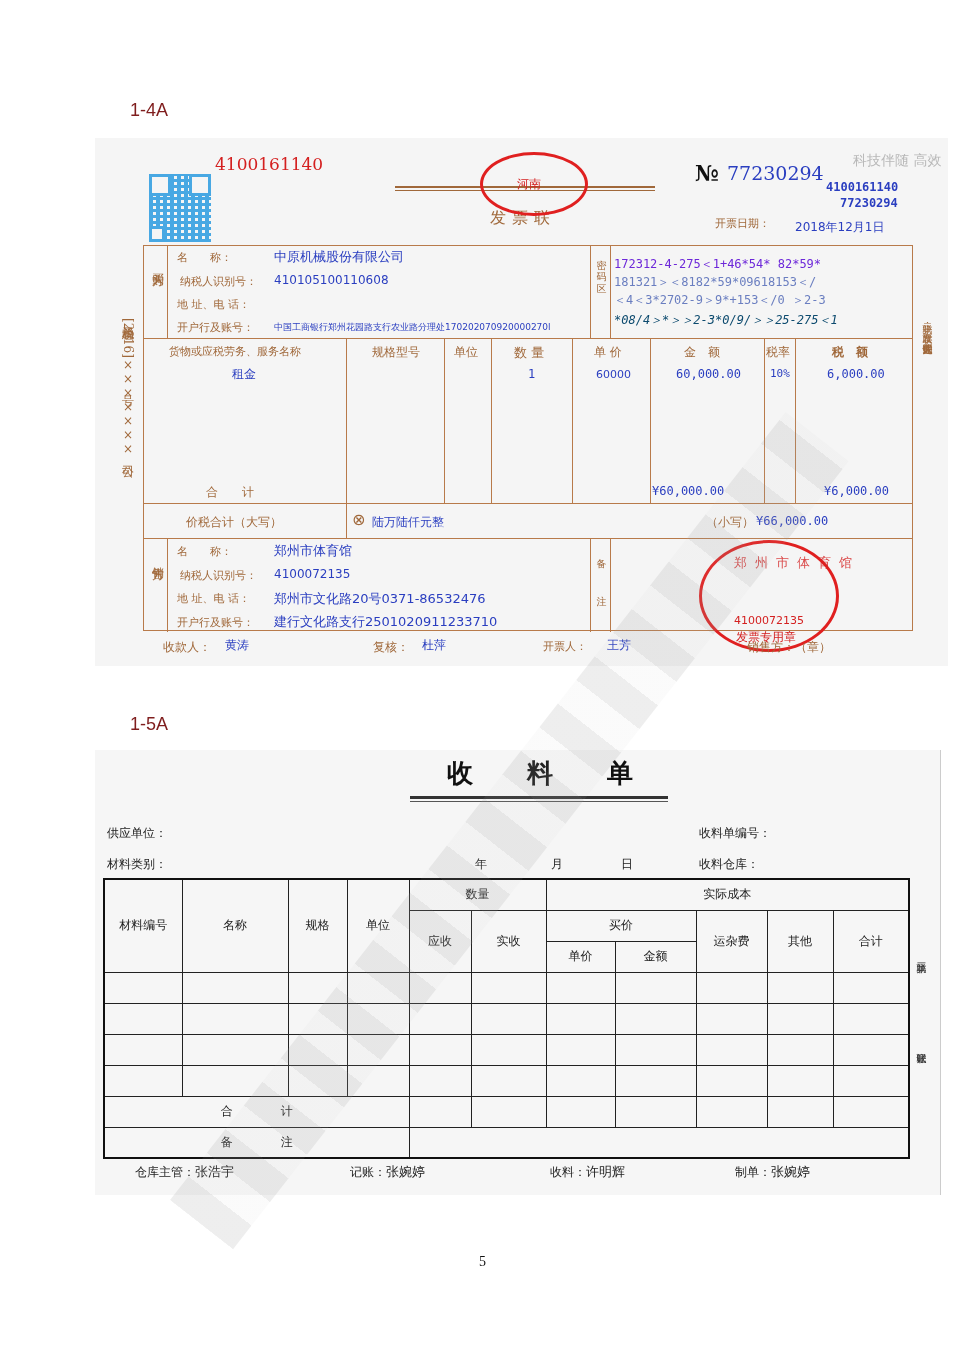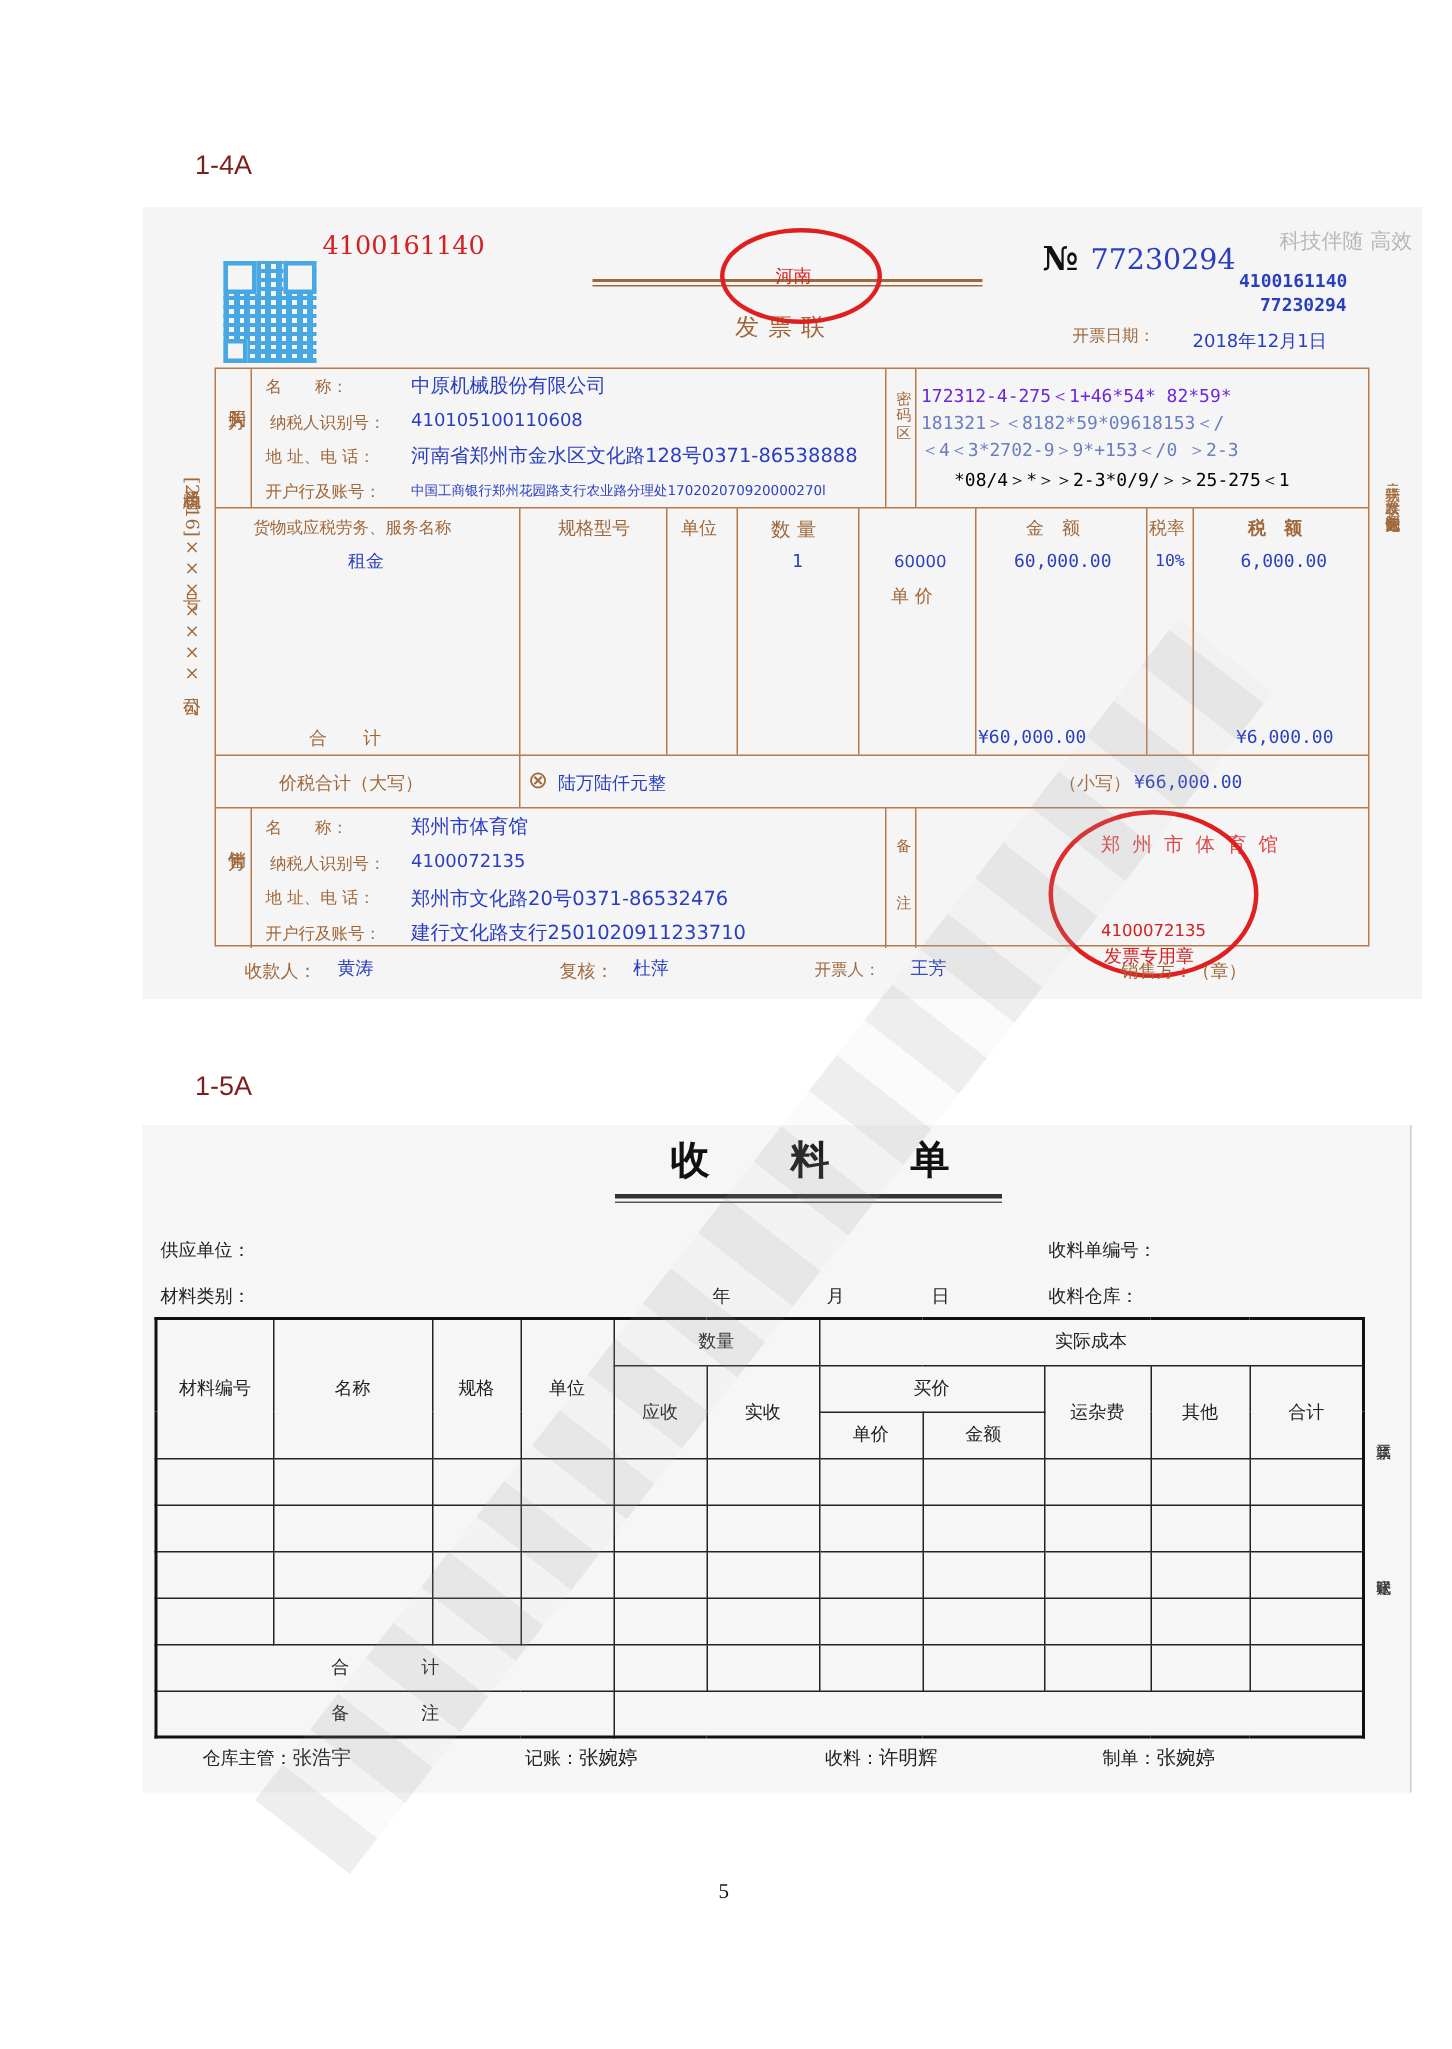--- a/index.html
+++ b/index.html
@@ -88,35 +88,34 @@
     <div class="bline" style="left:23px; top:292px; width:1px; height:94px;"></div>
     <div class="bline" style="left:446px; top:292px; width:1px; height:94px;"></div>
     <div class="bline" style="left:466px; top:292px; width:1px; height:94px;"></div>
 
     <div class="vert" style="left:5px; top:18px; font-size:12px;">购买方</div>
     <div class="lbl" style="left:33px; top:4px;">名　　称：</div>
     <div class="val" style="left:130px; top:2px; font-size:13px;">中原机械股份有限公司</div>
     <div class="lbl" style="left:36px; top:28px;">纳税人识别号：</div>
     <div class="val" style="left:130px; top:27px;">410105100110608</div>
     <div class="lbl" style="left:33px; top:51px;">地 址、电 话：</div>
-    <div class="val" style="left:130px; top:49px; font-size:13px;">河南省郑州市金水区文化路128号0371-86538888</div>
     <div class="lbl" style="left:33px; top:74px;">开户行及账号：</div>
     <div class="val" style="left:130px; top:75px; font-size:9px;">中国工商银行郑州花园路支行农业路分理处170202070920000270l</div>
 
     <div class="vert" style="left:450px; top:6px; font-size:10px; letter-spacing:12px;">密码区</div>
     <div class="val mono" style="left:470px; top:10px; font-size:12px; color:#6d28d9;">172312-4-275＜1+46*54* 82*59*</div>
     <div class="val mono" style="left:470px; top:28px; font-size:12px; color:#6a7ec0;">181321＞＜8182*59*09618153＜/</div>
     <div class="val mono" style="left:470px; top:46px; font-size:12px; color:#6a7ec0;">＜4＜3*2702-9＞9*+153＜/0 ＞2-3</div>
-    <div class="val mono" style="left:492px; top:66px; font-size:12px; color:#000000;">*08/4＞*＞＞2-3*0/9/＞＞25-275＜1</div>
+    <div class="val mono" style="left:470px; top:66px; font-size:12px; color:#0c4a6e;font-style:italic;">*08/4＞*＞＞2-3*0/9/＞＞25-275＜1</div>
 
     <div class="lbl" style="left:25px; top:98px;">货物或应税劳务、服务名称</div>
     <div class="lbl" style="left:228px; top:98px; font-size:12px;">规格型号</div>
     <div class="lbl" style="left:310px; top:98px; font-size:12px;">单位</div>
     <div class="lbl" style="left:370px; top:98px; font-size:13px;">数 量</div>
-    <div class="lbl" style="left:450px; top:98px; font-size:12px;margin-top:45px;">单 价</div>
+    <div class="lbl" style="left:450px; top:98px; font-size:12px;">单 价</div>
     <div class="lbl" style="left:540px; top:98px; font-size:12px;">金　额</div>
     <div class="lbl" style="left:622px; top:98px; font-size:12px;">税率</div>
     <div class="lbl" style="left:688px; top:98px; font-size:12px;font-weight:bold;">税　额</div>
 
     <div class="val" style="left:88px; top:120px;">租金</div>
     <div class="val mono" style="left:384px; top:121px;">1</div>
     <div class="val" style="left:452px; top:122px; font-size:11px;">60000</div>
     <div class="val mono" style="left:532px; top:121px;">60,000.00</div>
     <div class="val mono" style="left:626px; top:121px; font-size:11px;">10%</div>
     <div class="val mono" style="left:683px; top:121px;">6,000.00</div>

